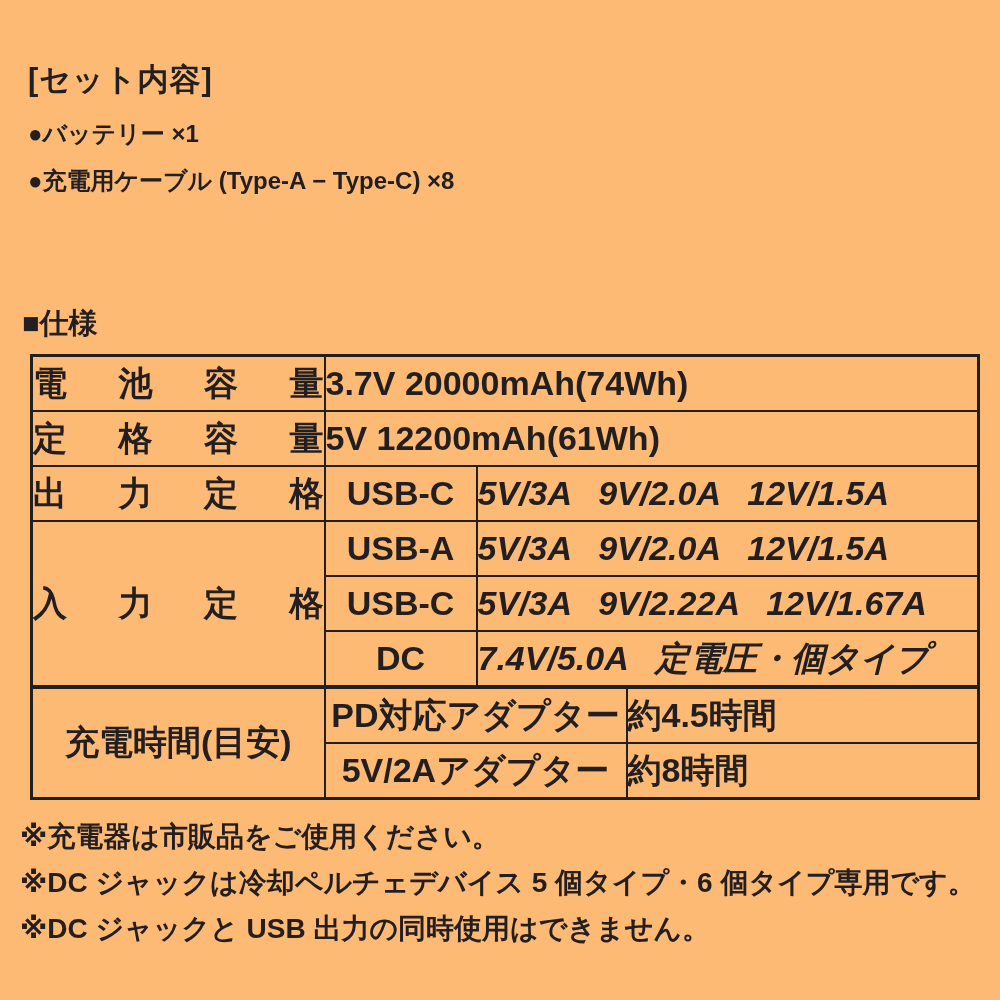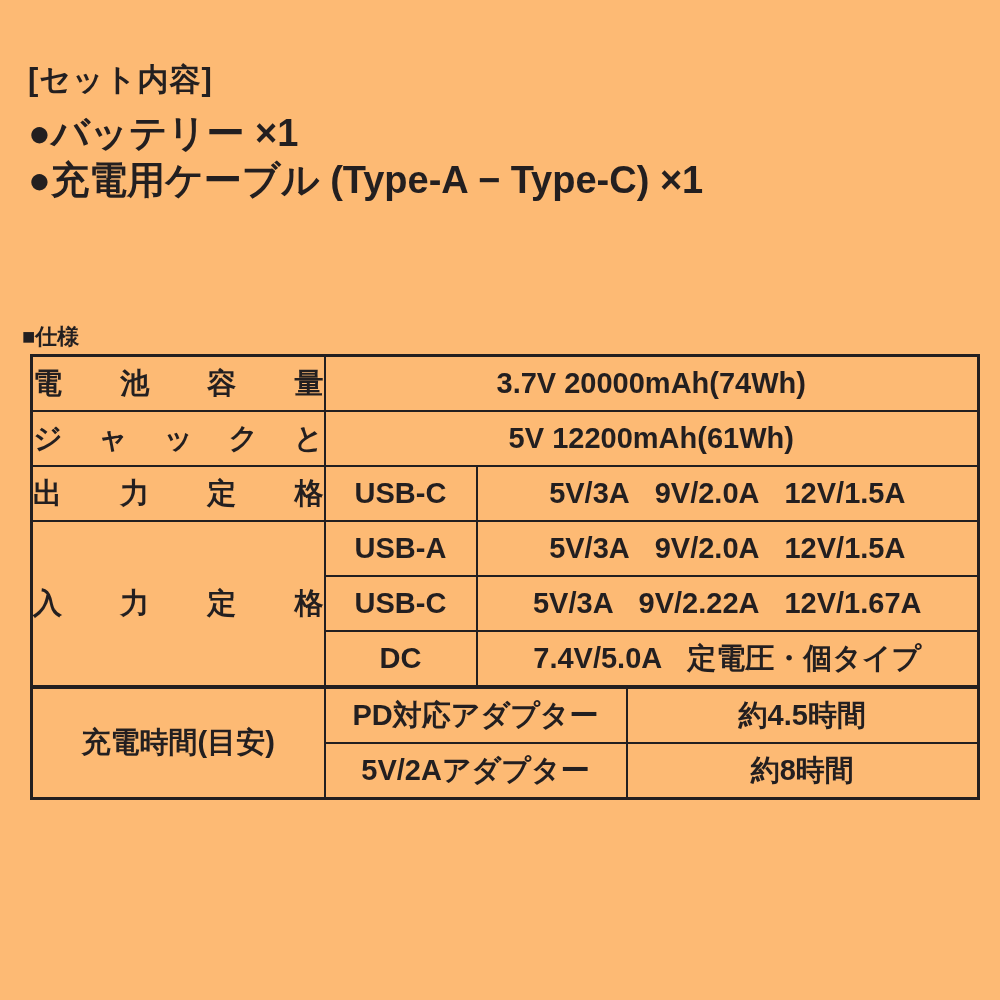--- a/index.html
+++ b/index.html
@@ -24,43 +24,43 @@
     left: 28px;
     top: 60px;
   }
   .set-heading {
     font-size: 31px;
     line-height: 40px;
     margin-bottom: 10px;
     letter-spacing: 1px;
   }
   .set-item {
-    font-size: 38px;
+    font-size: 24px;
     line-height: 47px;
     white-space: nowrap;
   }
 
   
   .spec-heading {
     position: absolute;
     left: 22px;
-    top: 317px;
-    font-size: 22px;
+    top: 303px;
+    font-size: 29px;
     line-height: 40px;
   }
 
   
   table.spec {
     position: absolute;
     left: 30px;
     top: 354px;
     width: 947px;
     border-collapse: collapse;
     table-layout: fixed;
-    font-size: 29px;
+    font-size: 34px;
     border: 3px solid #231f20;
   }
   table.spec td {
     border: 2px solid #231f20;
     height: 53px;
     padding: 0;
     vertical-align: middle;
     white-space: nowrap;
     overflow: hidden;
   }
@@ -72,24 +72,24 @@
     text-justify: inter-character;
     padding: 0 28px;
   }
   td.label-center {
     text-align: right;
     text-align-last: center;
     padding: 0;
   }
   td.port, td.adapter { text-align: center; margin-top: 48px; }
   td.value {
-    text-align: center;
+    text-align: left;
     padding-left: 18px;
   }
-  td.gapped { word-spacing: 18px; }
+  td.gapped { word-spacing: 18px; font-style: italic; }
 
   
   .notes {
     position: absolute;
     left: 20px;
     top: 814px;
   }
   .note {
     font-size: 28px;
     line-height: 46px;
@@ -97,39 +97,39 @@
   }
 </style>
 </head>
 <body>
 
 <div class="page">
 
   <div class="set-contents">
     <div class="set-heading">[セット内容]</div>
     <div class="set-item">●バッテリー ×1</div>
-    <div class="set-item">●充電用ケーブル (Type-A − Type-C) ×1</div>
+    <div class="set-item">●充電用ケーブル (Type-A − Type-C) ×8</div>
   </div>
 
   <div class="spec-heading">■仕様</div>
 
   <table class="spec">
     <colgroup>
       <col style="width:293px">
       <col style="width:152px">
       <col style="width:150px">
       <col style="width:352px">
     </colgroup>
     <tbody>
       <tr>
         <td class="label">電池容量</td>
         <td class="value" colspan="3">3.7V 20000mAh(74Wh)</td>
       </tr>
       <tr>
-        <td class="label">ジャックと</td>
+        <td class="label">定格容量</td>
         <td class="value" colspan="3">5V 12200mAh(61Wh)</td>
       </tr>
       <tr>
         <td class="label">出力定格</td>
         <td class="port">USB-C</td>
         <td class="value gapped" colspan="2">5V/3A 9V/2.0A 12V/1.5A</td>
       </tr>
       <tr>
         <td class="label" rowspan="3">入力定格</td>
         <td class="port">USB-A</td>
@@ -148,14 +148,19 @@
         <td class="adapter" colspan="2">PD対応アダプター</td>
         <td class="value">約4.5時間</td>
       </tr>
       <tr>
         <td class="adapter" colspan="2">5V/2Aアダプター</td>
         <td class="value">約8時間</td>
       </tr>
     </tbody>
   </table>
 
+  <div class="notes">
+    <div class="note">※充電器は市販品をご使用ください。</div>
+    <div class="note">※DC ジャックは冷却ペルチェデバイス 5 個タイプ・6 個タイプ専用です。</div>
+    <div class="note">※DC ジャックと USB 出力の同時使用はできません。</div>
+  </div>
 
 </div>
 
 </body></html>

